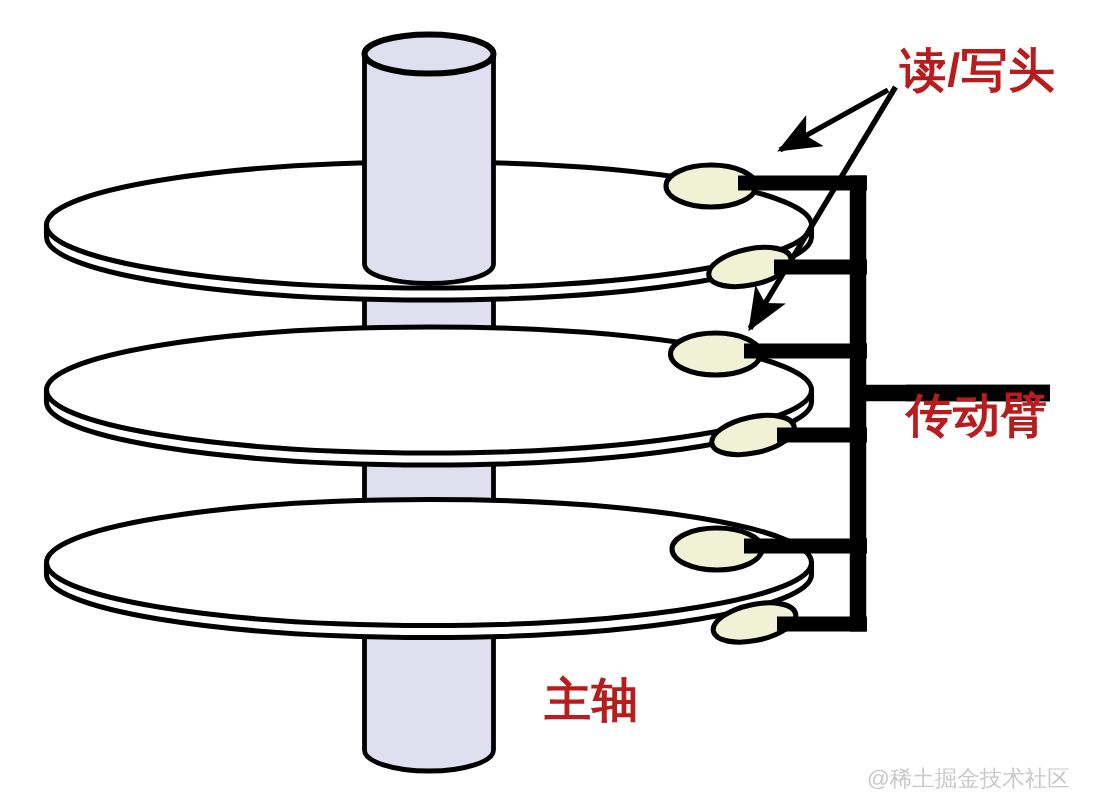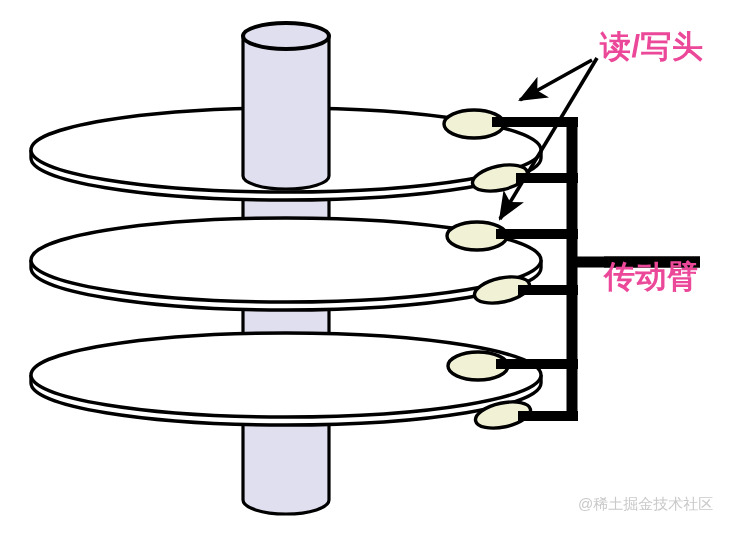--- a/index.html
+++ b/index.html
@@ -20,21 +20,21 @@
   #diagram {
     position: absolute;
     left: 0;
     top: 0;
     width: 744px;
     height: 534px;
   }
   .lbl {
     position: absolute;
     font-weight: bold;
-    color: #ec4899;
+    color: #b91c1c;
     white-space: nowrap;
     letter-spacing: 0.5px;
   }
   #label-head {
     left: 600px;
     top: 26px;
     font-size: 31px;
   }
   #label-arm {
     left: 604px;
@@ -43,21 +43,21 @@
     margin-top: 44px;
   }
   #label-spindle {
     left: 363px;
     top: 446px;
     font-size: 31px;
   }
   #watermark {
     position: absolute;
     left: 578px;
-    top: 495px;
+    top: 510px;
     font-size: 15px;
     color: #c9c9c9;
     font-weight: normal;
     white-space: nowrap;
   }
 </style>
 </head>
 <body>
 
 <div id="stage">
@@ -134,16 +134,17 @@
     </g>
 
     <line x1="604" y1="262" x2="700" y2="262" stroke="#000000" stroke-width="11"></line>
 
   </svg>
 
   <div class="lbl" id="label-head">读/写头</div>
 
   <div class="lbl" id="label-arm">传动臂</div>
 
+  <div class="lbl" id="label-spindle">主轴</div>
 
   <div id="watermark">@稀土掘金技术社区</div>
 
 </div>
 
 </body></html>

